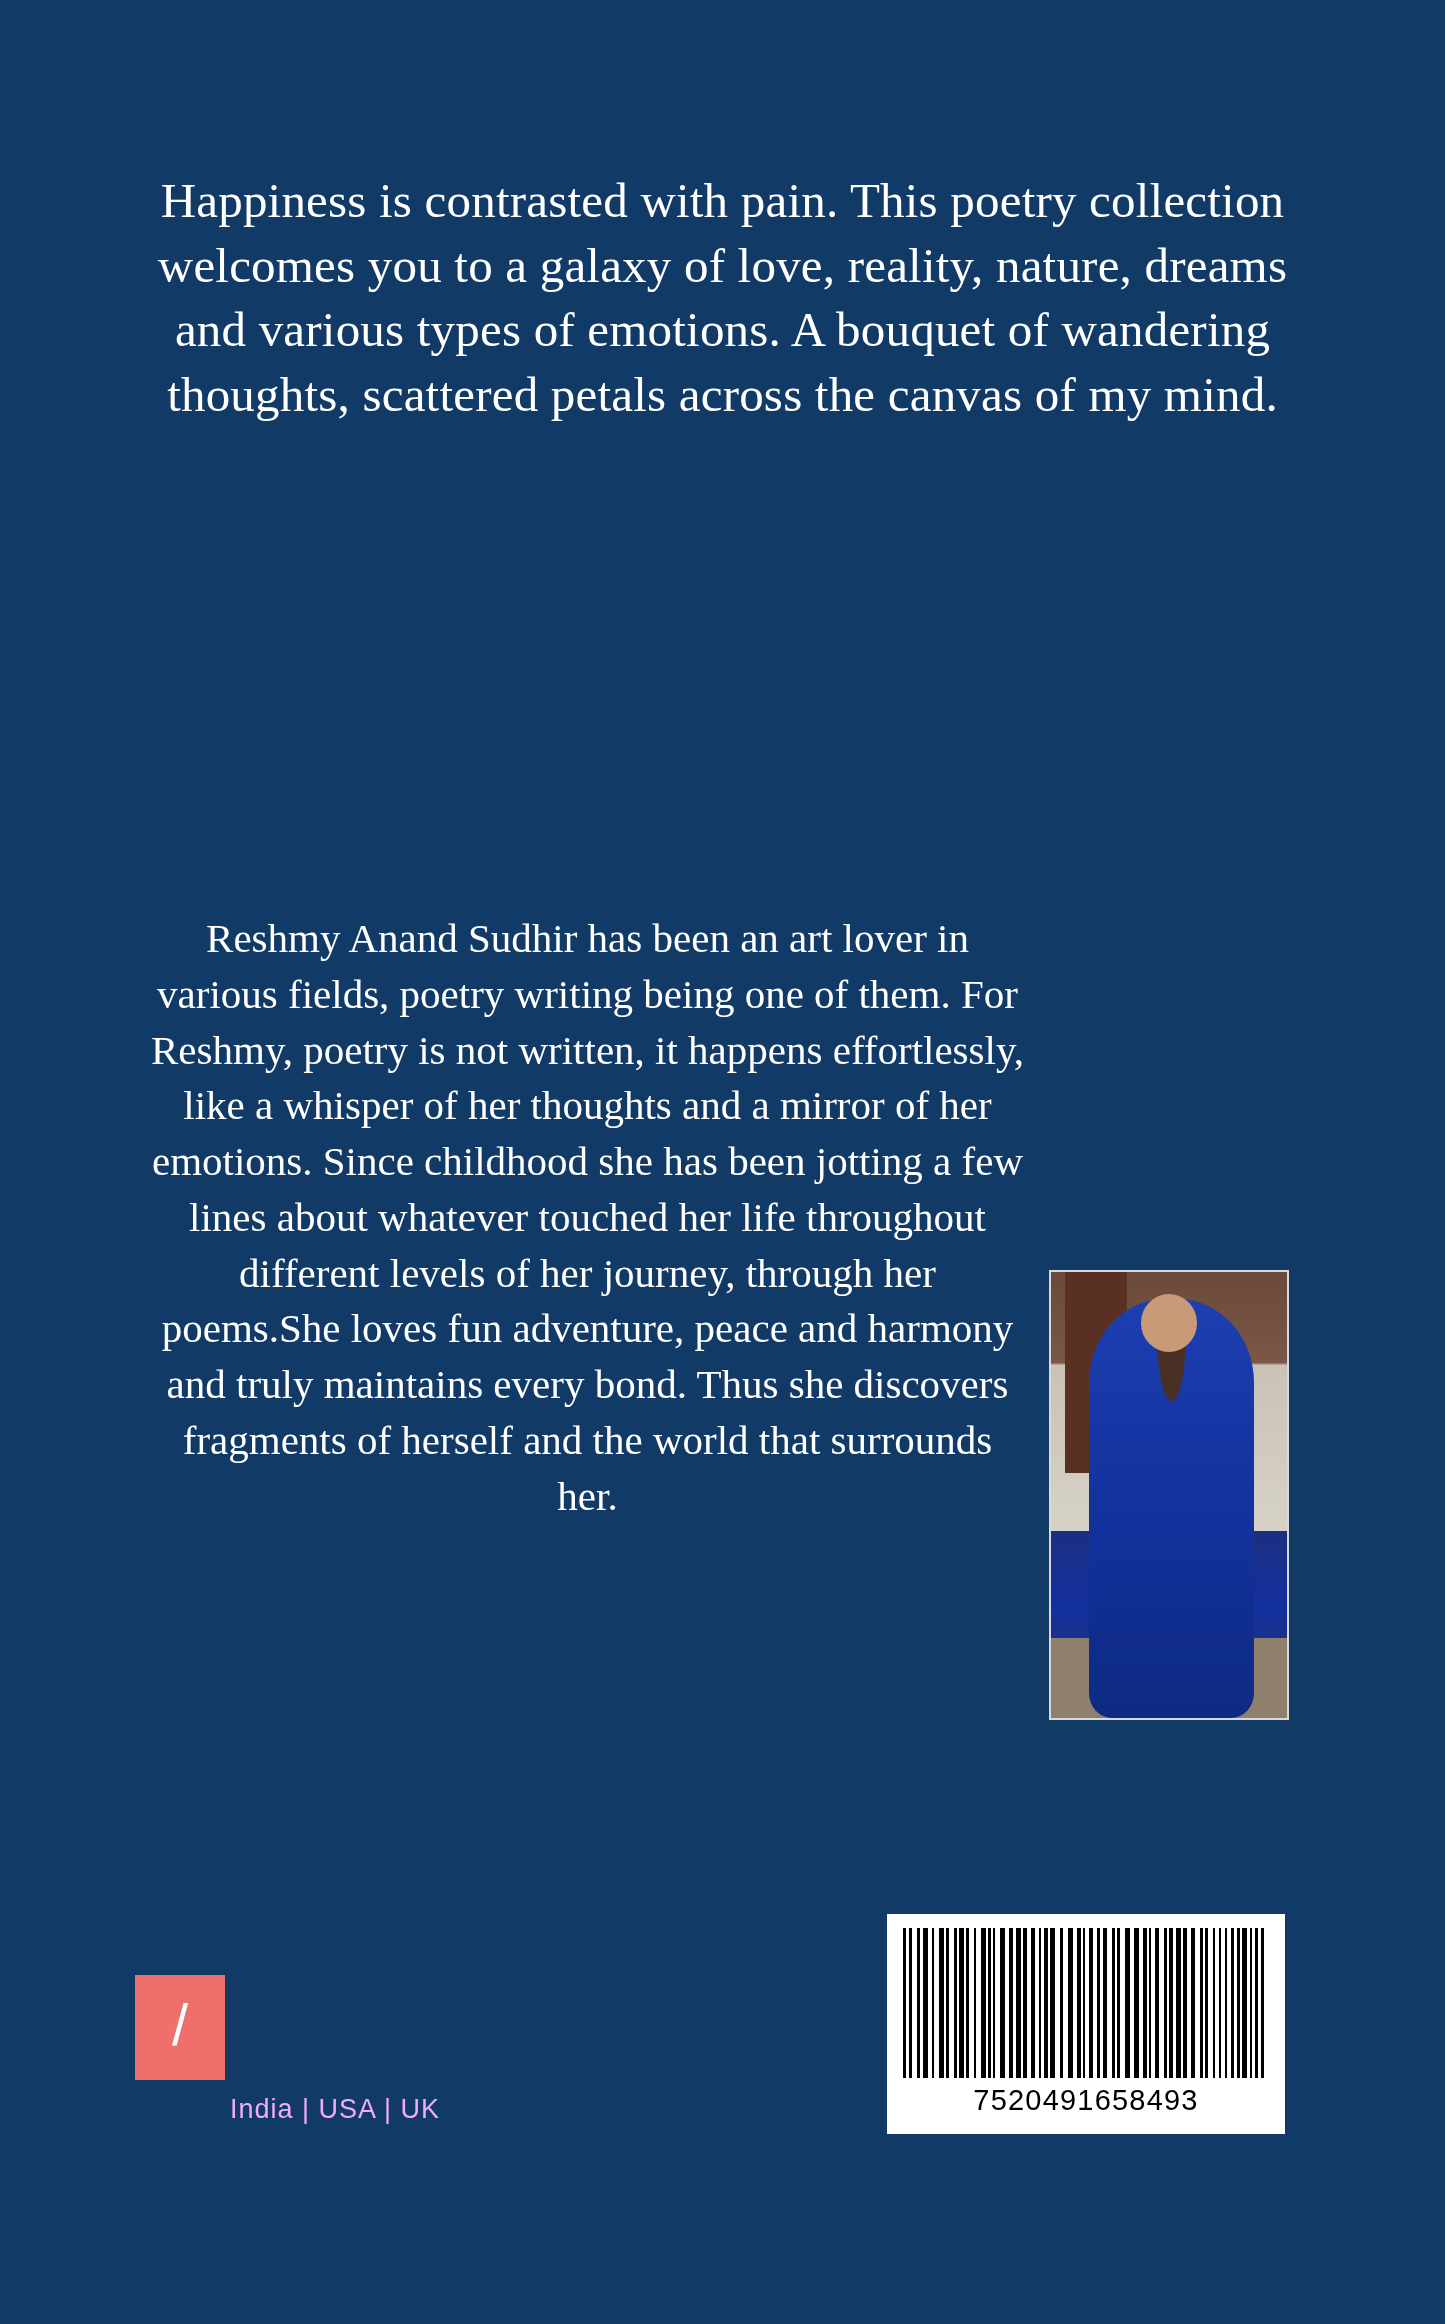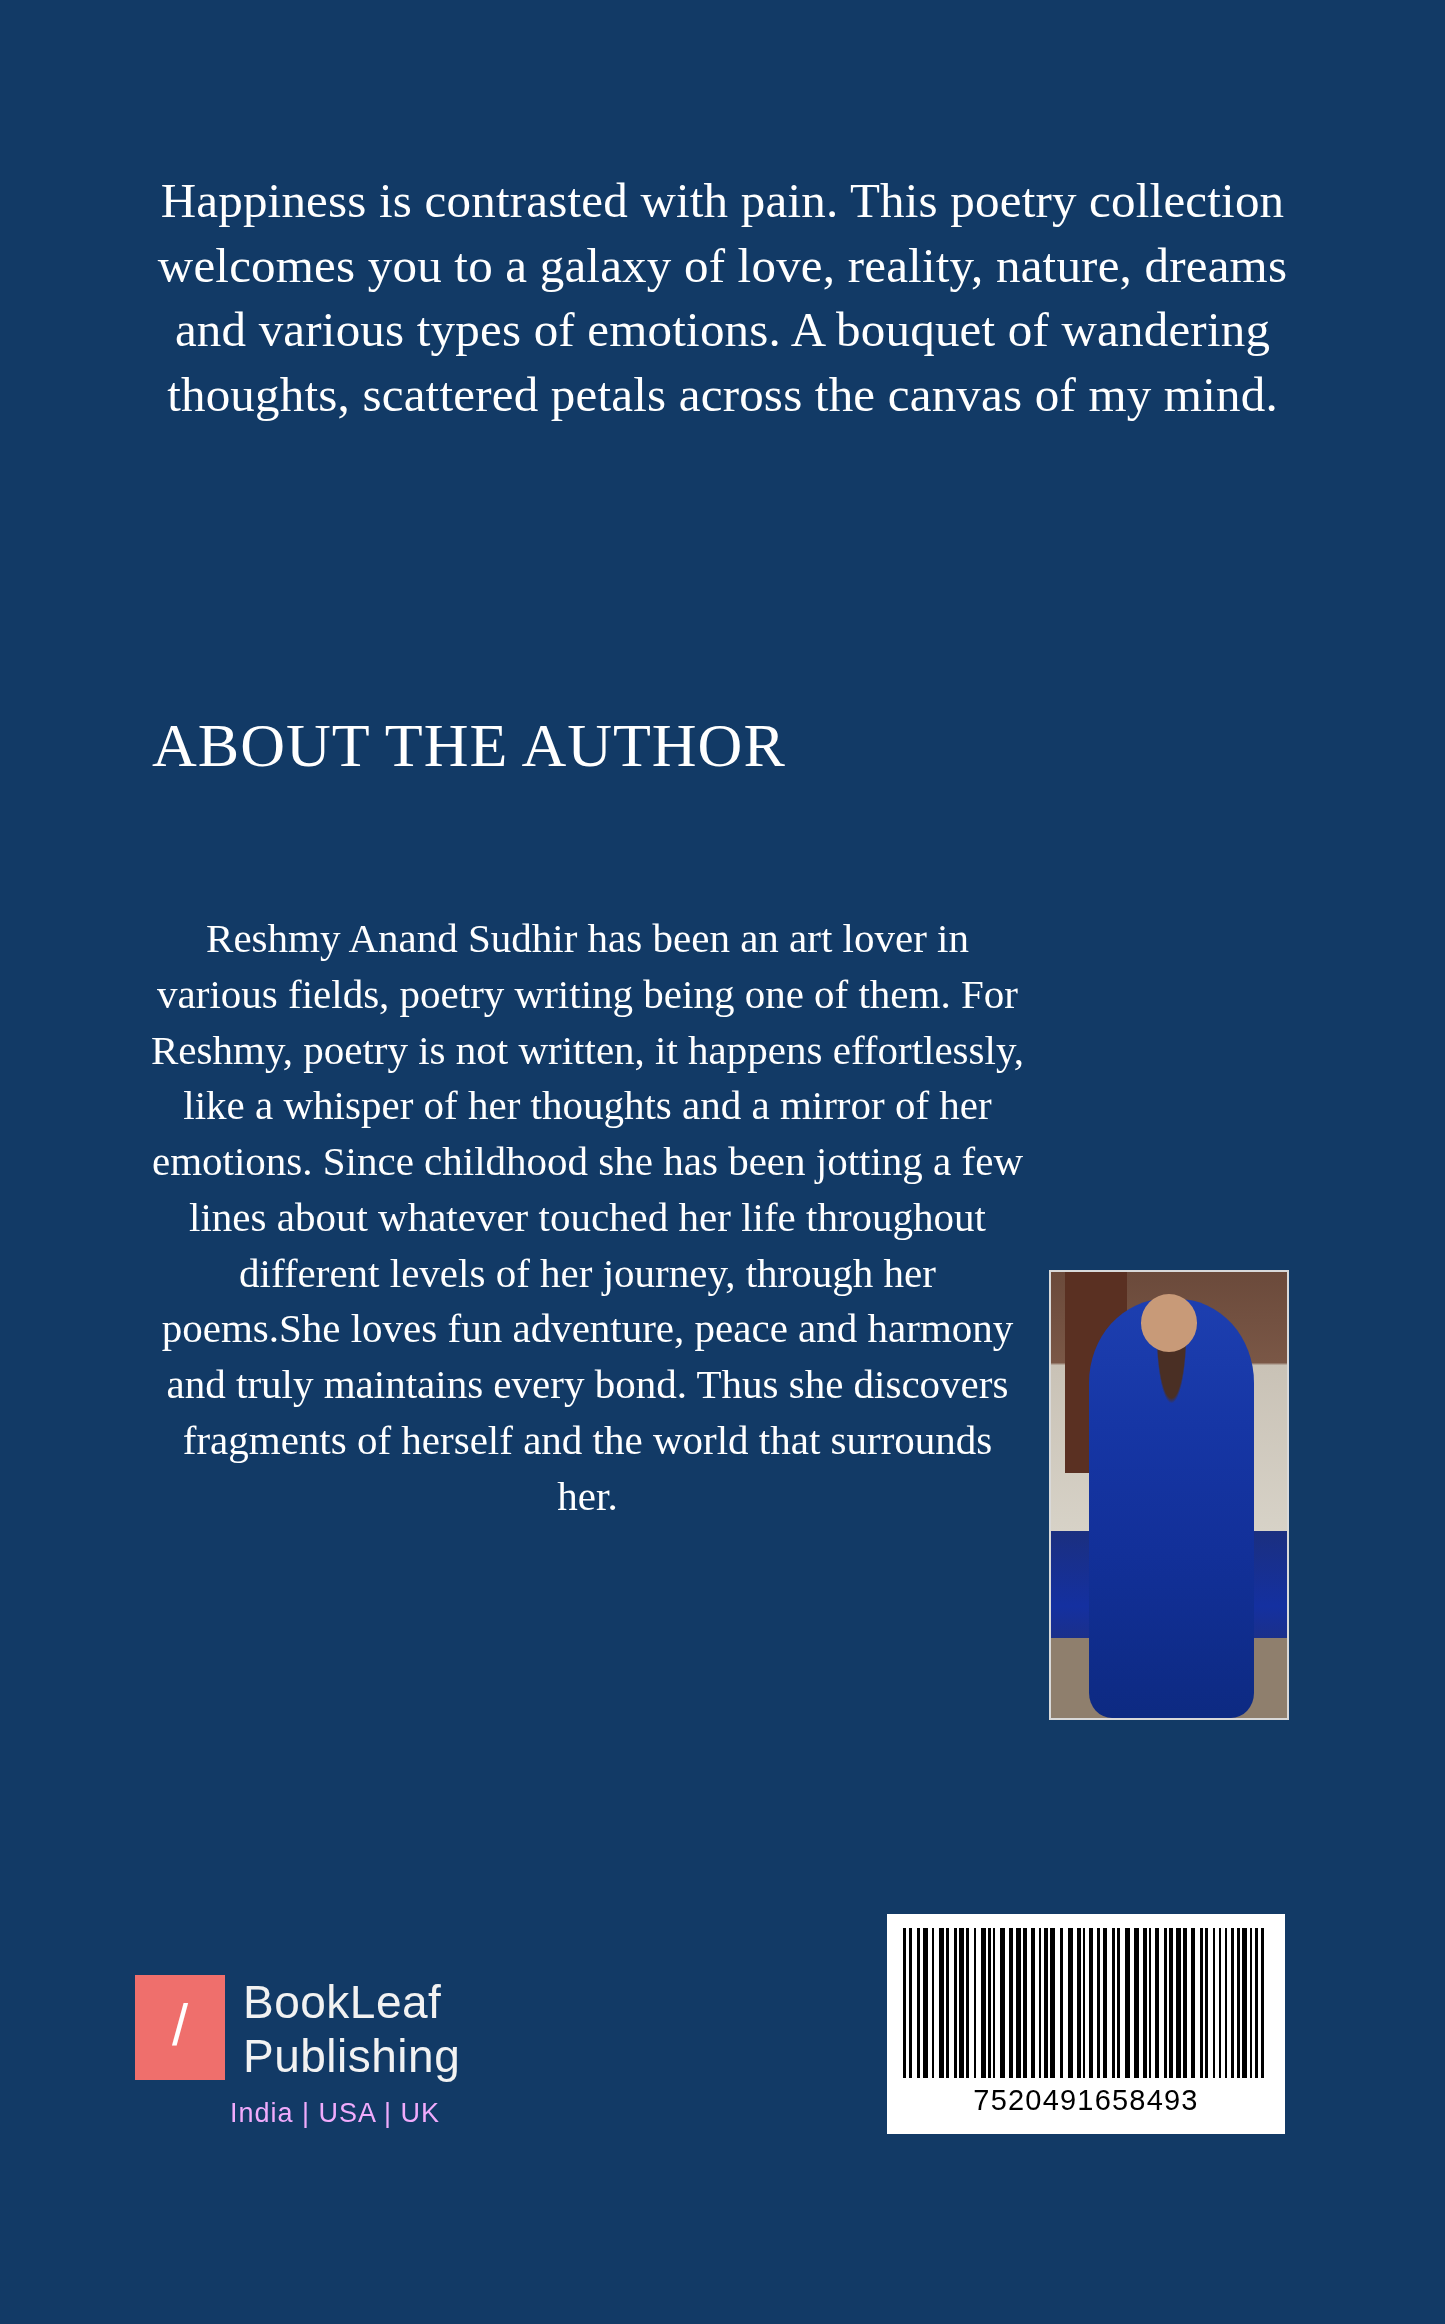--- a/index.html
+++ b/index.html
@@ -184,42 +184,37 @@
     margin-top: 6px;
   }
 </style>
 </head>
 <body>
 
 <div class="page">
 
   <p class="blurb">Happiness is contrasted with pain. This poetry collection welcomes you to a galaxy of love, reality, nature, dreams and various types of emotions. A bouquet of wandering thoughts, scattered petals across the canvas of my mind.</p>
 
-  <h2 class="about-heading">ABOUT THE AUTHOR</h2>
 
   <div class="bio-wrap">
     <div class="author-photo">
       <div class="wall"></div>
       <div class="doorframe"></div>
       <div class="floor"></div>
       <div class="figure"></div>
       <div class="face"></div>
     </div>
     <p class="bio-text">Reshmy Anand Sudhir has been an art lover in various fields, poetry writing being one of them. For Reshmy, poetry is not written, it happens effortlessly, like a whisper of her thoughts and a mirror of her emotions. Since childhood she has been jotting a few lines about whatever touched her life throughout different levels of her journey, through her poems.She loves fun adventure, peace and harmony and truly maintains every bond. Thus she discovers fragments of herself and the world that surrounds her.</p>
   </div>
 
   <div class="publisher">
     <div class="pub-row">
       <div class="pub-mark">
         <span>/</span>
       </div>
-      <div class="pub-name">
-        <div>BookLeaf</div>
-        <div>Publishing</div>
-      </div>
     </div>
     <div class="pub-sub">India | USA | UK</div>
   </div>
 
   <div class="barcode-box">
     <div class="bars" id="bars">
         <i style="width: 3px;"></i>
         <i style="width: 3px; background: transparent;"></i>
         <i style="width: 3px;"></i>
         <i style="width: 5px; background: transparent;"></i>

